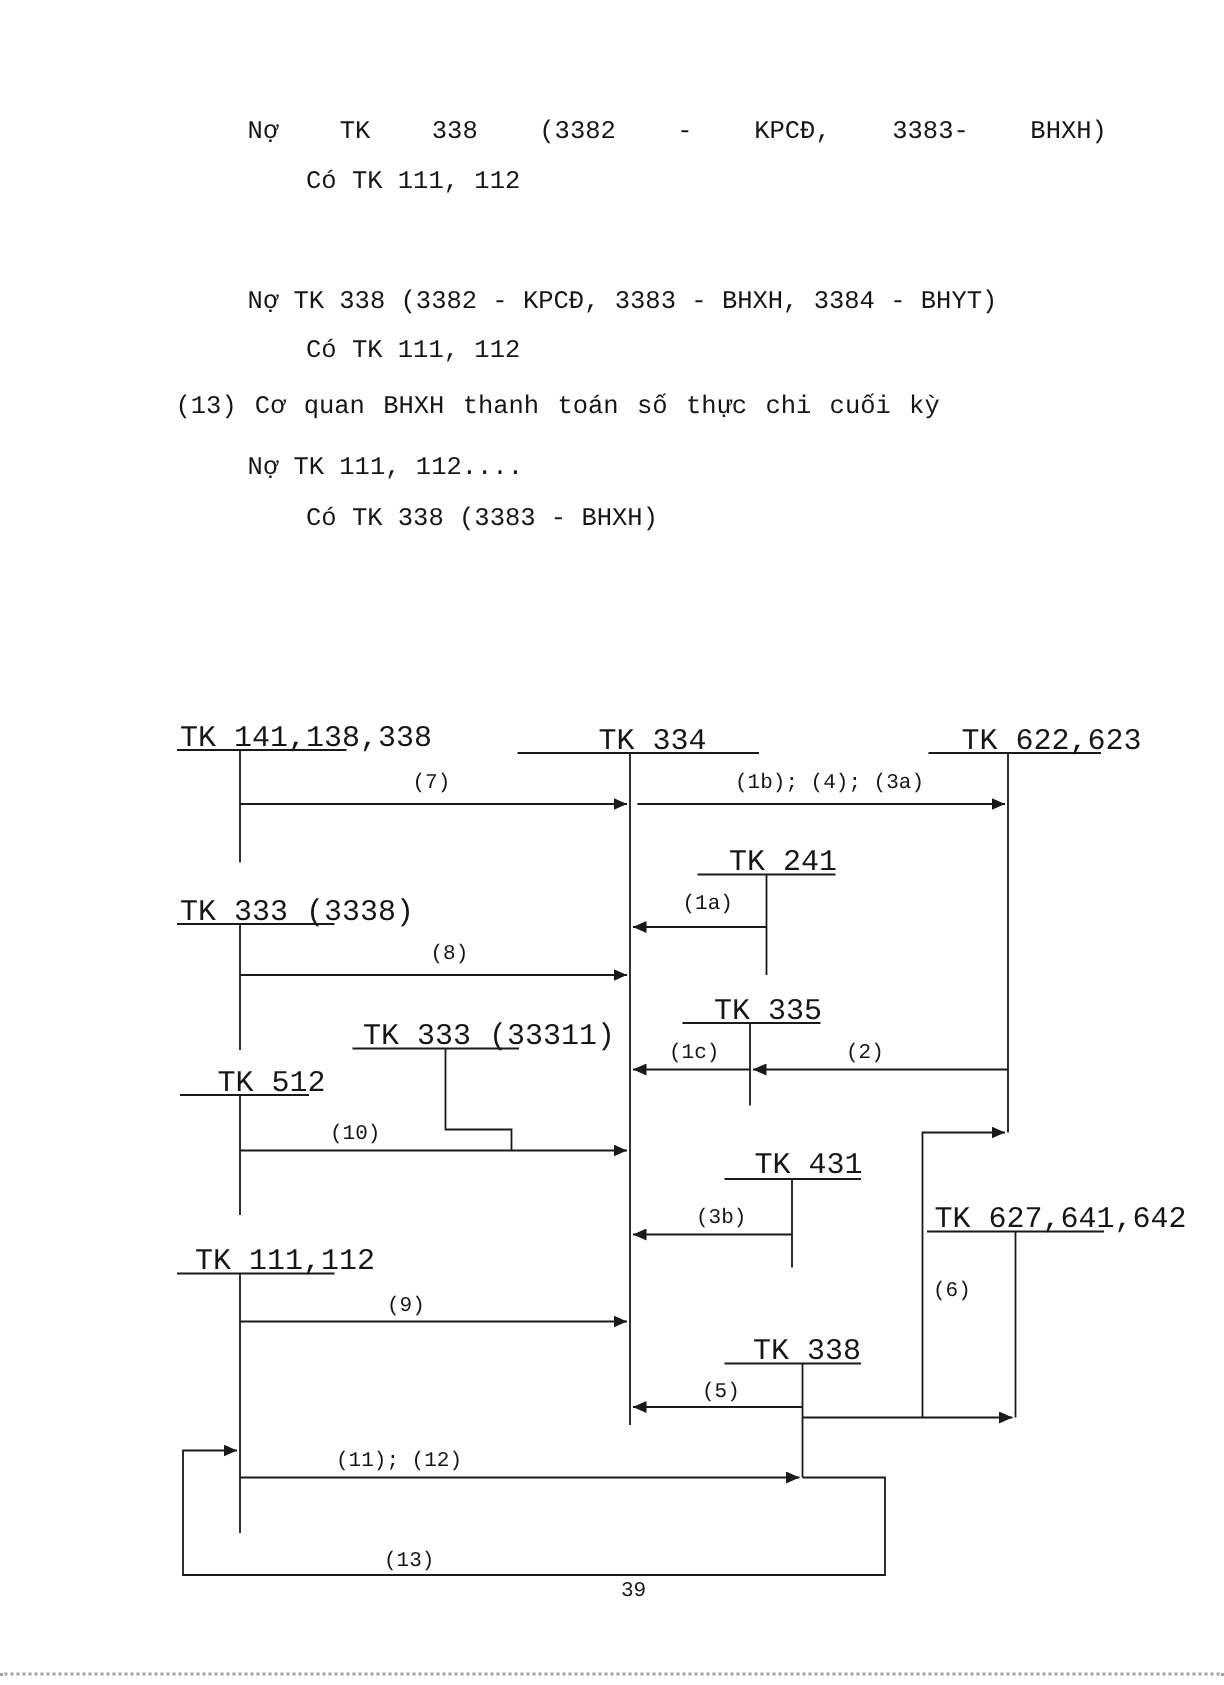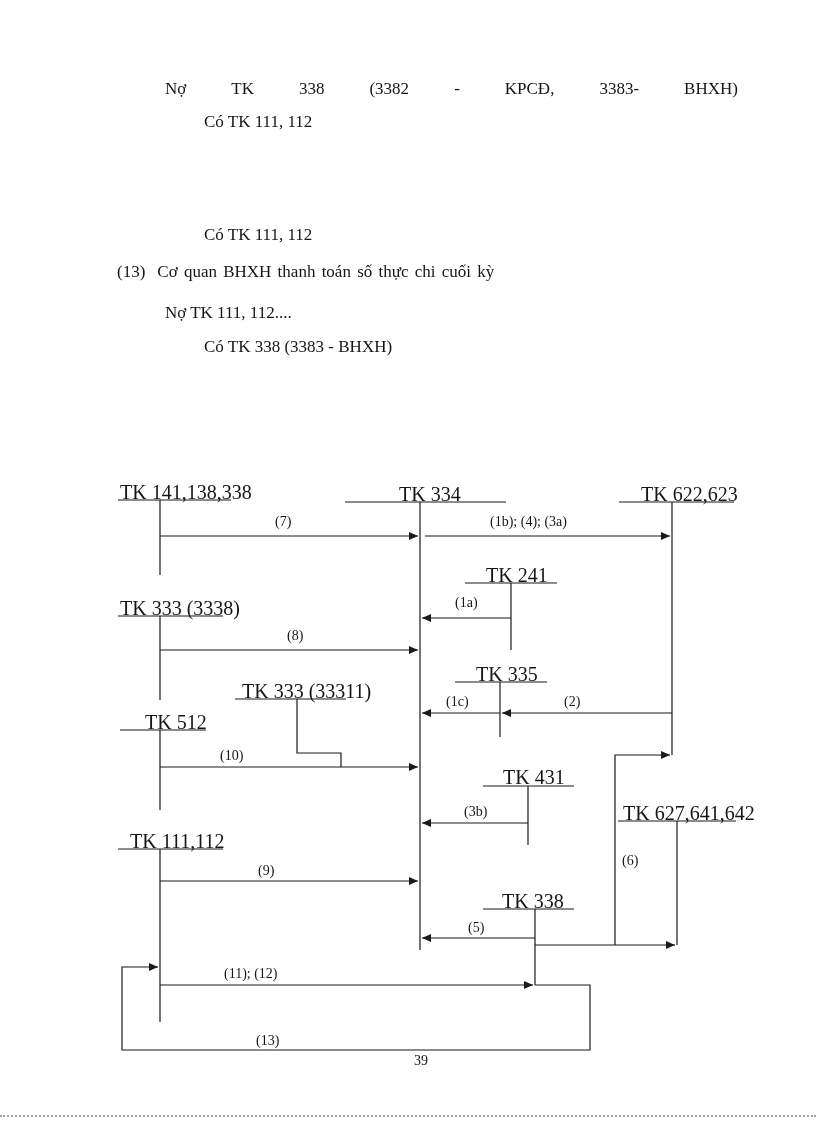--- a/index.html
+++ b/index.html
@@ -1,20 +1,20 @@
 <!DOCTYPE html>
 <html><head>
 <meta charset="utf-8">
 <style>
   * { margin:0; padding:0; box-sizing:border-box; }
   html,body { background:#ffffff; }
   .page {
     position:relative; width:816px; height:1123px; margin:0 auto;
     background:#ffffff; color:#161616;
-    font-family:Liberation Serif, serif; overflow:hidden;text-align:center;
+    font-family:Liberation Mono, monospace; overflow:hidden;text-align:center;
   }
   .abs { position:absolute; }
   .body-text { font-size:17px; line-height:1.25; white-space:nowrap; }
   .justify-row { display:flex; justify-content:space-between; }
   .item-row { display:flex; gap:12px; word-spacing:2px; }
   .acct { font-size:20px; white-space:nowrap; }
   .flowlab { font-size:14px; white-space:nowrap; }
   .title {
     font-size:15px; letter-spacing:0.3px; word-spacing:6px; white-space:nowrap;
   }
@@ -35,20 +35,21 @@
     <span>(3382</span>
     <span>-</span>
     <span>KPCĐ,</span>
     <span>3383-</span>
     <span>BHXH)</span>
   </div>
 
   <div class="abs body-text" style="left:204px; top:111px;">Có TK 111, 112</div>
 
 
+  <div class="abs body-text" style="left:165px; top:191px;">Nợ TK 338 (3382 - KPCĐ, 3383 - BHXH, 3384 - BHYT)</div>
 
   <div class="abs body-text" style="left:204px; top:224px;">Có TK 111, 112</div>
 
   <div class="abs body-text item-row" style="left:117px; top:261px;">
     <span>(13)</span>
     <span>Cơ quan BHXH thanh toán số thực chi cuối kỳ</span>
   </div>
 
   <div class="abs body-text" style="left:165px; top:302px;">Nợ TK 111, 112....</div>
 

